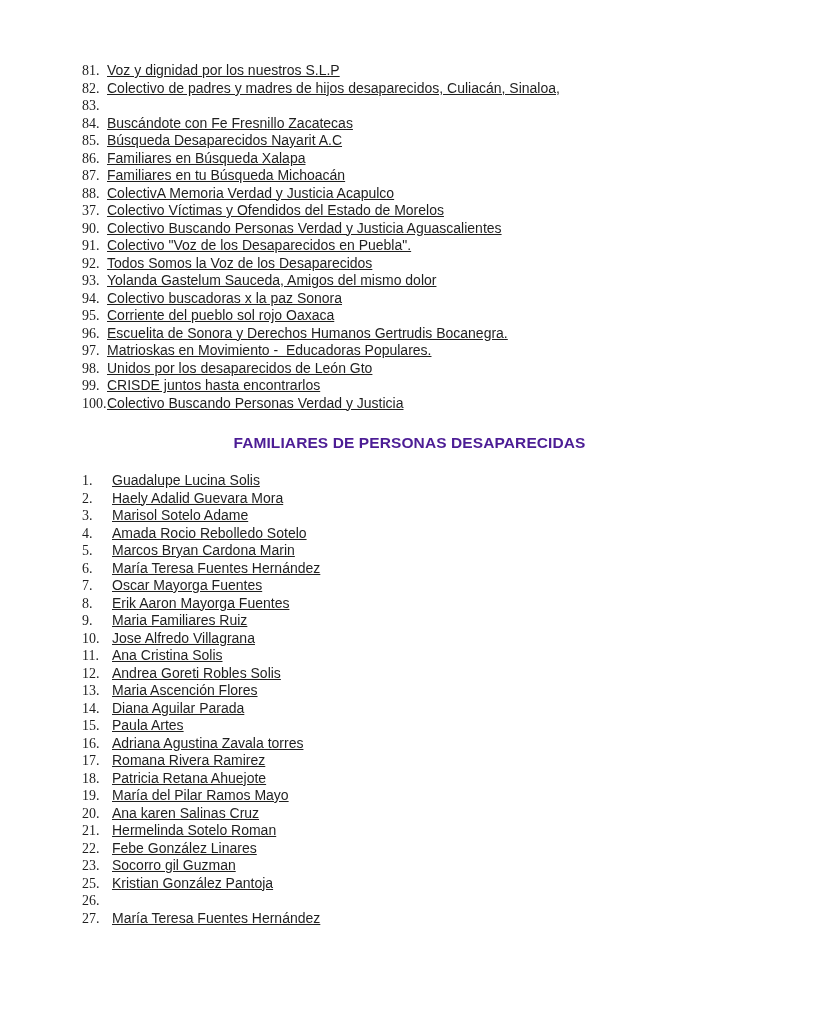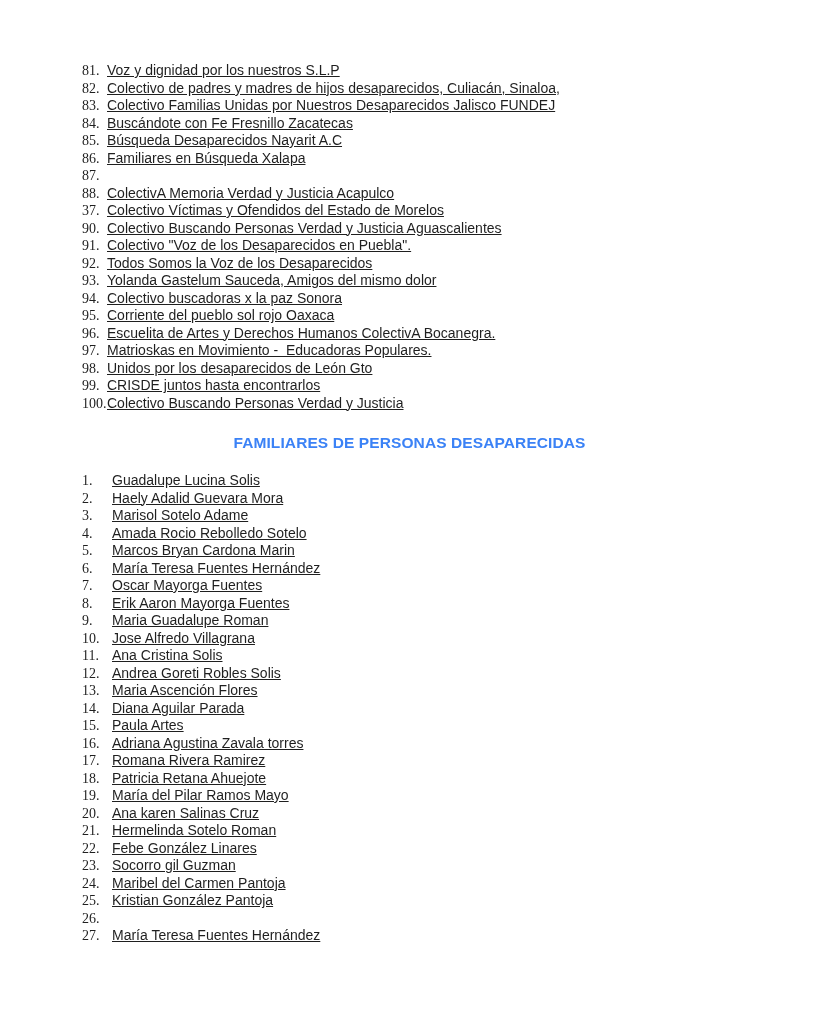--- a/index.html
+++ b/index.html
@@ -42,79 +42,78 @@
   }
   .heading {
     margin: 21px 0 0 0;
     width: 819px;
     text-align: center;
     font-family: "Liberation Sans", sans-serif;
     font-size: 15.5px;
     font-weight: bold;
     line-height: 19px;
     letter-spacing: 0.1px;
-    color: #3b82f6;
+    color: #4c1d95;
   }
   .list-familiares {
     margin-top: 20px;
   }
 </style>
 </head>
 <body>
 
 <div class="page">
 
   <div class="list list-collectives">
       <div class="row"><span class="num">81.</span><span class="txt">Voz y dignidad por los nuestros S.L.P</span></div>
       <div class="row"><span class="num">82.</span><span class="txt">Colectivo de padres y madres de hijos desaparecidos, Culiacán, Sinaloa,</span></div>
-      <div class="row"><span class="num">83.</span><span class="txt">Colectivo Familias Unidas por Nuestros Desaparecidos Jalisco FUNDEJ</span></div>
+      <div class="row"><span class="num">83.</span></div>
       <div class="row"><span class="num">84.</span><span class="txt">Buscándote con Fe Fresnillo Zacatecas</span></div>
       <div class="row"><span class="num">85.</span><span class="txt">Búsqueda Desaparecidos Nayarit A.C</span></div>
       <div class="row"><span class="num">86.</span><span class="txt">Familiares en Búsqueda Xalapa</span></div>
-      <div class="row"><span class="num">87.</span></div>
+      <div class="row"><span class="num">87.</span><span class="txt">Familiares en tu Búsqueda Michoacán</span></div>
       <div class="row"><span class="num">88.</span><span class="txt">ColectivA Memoria Verdad y Justicia Acapulco</span></div>
       <div class="row"><span class="num">37.</span><span class="txt">Colectivo Víctimas y Ofendidos del Estado de Morelos</span></div>
       <div class="row"><span class="num">90.</span><span class="txt">Colectivo Buscando Personas Verdad y Justicia Aguascalientes</span></div>
       <div class="row"><span class="num">91.</span><span class="txt">Colectivo "Voz de los Desaparecidos en Puebla".</span></div>
       <div class="row"><span class="num">92.</span><span class="txt">Todos Somos la Voz de los Desaparecidos</span></div>
       <div class="row"><span class="num">93.</span><span class="txt">Yolanda Gastelum Sauceda, Amigos del mismo dolor</span></div>
       <div class="row"><span class="num">94.</span><span class="txt">Colectivo buscadoras x la paz Sonora</span></div>
       <div class="row"><span class="num">95.</span><span class="txt">Corriente del pueblo sol rojo Oaxaca</span></div>
-      <div class="row"><span class="num">96.</span><span class="txt">Escuelita de Artes y Derechos Humanos ColectivA Bocanegra.</span></div>
+      <div class="row"><span class="num">96.</span><span class="txt">Escuelita de Sonora y Derechos Humanos Gertrudis Bocanegra.</span></div>
       <div class="row"><span class="num">97.</span><span class="txt">Matrioskas en Movimiento -  Educadoras Populares.</span></div>
       <div class="row"><span class="num">98.</span><span class="txt">Unidos por los desaparecidos de León Gto</span></div>
       <div class="row"><span class="num">99.</span><span class="txt">CRISDE juntos hasta encontrarlos</span></div>
       <div class="row"><span class="num">100.</span><span class="txt">Colectivo Buscando Personas Verdad y Justicia</span></div>
     </div>
 
   <div class="heading">FAMILIARES DE PERSONAS DESAPARECIDAS</div>
 
   <div class="list list-familiares">
       <div class="row"><span class="num">1.</span><span class="txt">Guadalupe Lucina Solis</span></div>
       <div class="row"><span class="num">2.</span><span class="txt">Haely Adalid Guevara Mora</span></div>
       <div class="row"><span class="num">3.</span><span class="txt">Marisol Sotelo Adame</span></div>
       <div class="row"><span class="num">4.</span><span class="txt">Amada Rocio Rebolledo Sotelo</span></div>
       <div class="row"><span class="num">5.</span><span class="txt">Marcos Bryan Cardona Marin</span></div>
       <div class="row"><span class="num">6.</span><span class="txt">María Teresa Fuentes Hernández</span></div>
       <div class="row"><span class="num">7.</span><span class="txt">Oscar Mayorga Fuentes</span></div>
       <div class="row"><span class="num">8.</span><span class="txt">Erik Aaron Mayorga Fuentes</span></div>
-      <div class="row"><span class="num">9.</span><span class="txt">Maria Guadalupe Roman</span></div>
+      <div class="row"><span class="num">9.</span><span class="txt">Maria Familiares Ruiz</span></div>
       <div class="row"><span class="num">10.</span><span class="txt">Jose Alfredo Villagrana</span></div>
       <div class="row"><span class="num">11.</span><span class="txt">Ana Cristina Solis</span></div>
       <div class="row"><span class="num">12.</span><span class="txt">Andrea Goreti Robles Solis</span></div>
       <div class="row"><span class="num">13.</span><span class="txt">Maria Ascención Flores</span></div>
       <div class="row"><span class="num">14.</span><span class="txt">Diana Aguilar Parada</span></div>
       <div class="row"><span class="num">15.</span><span class="txt">Paula Artes</span></div>
       <div class="row"><span class="num">16.</span><span class="txt">Adriana Agustina Zavala torres</span></div>
       <div class="row"><span class="num">17.</span><span class="txt">Romana Rivera Ramirez</span></div>
       <div class="row"><span class="num">18.</span><span class="txt">Patricia Retana Ahuejote</span></div>
       <div class="row"><span class="num">19.</span><span class="txt">María del Pilar Ramos Mayo</span></div>
       <div class="row"><span class="num">20.</span><span class="txt">Ana karen Salinas Cruz</span></div>
       <div class="row"><span class="num">21.</span><span class="txt">Hermelinda Sotelo Roman</span></div>
       <div class="row"><span class="num">22.</span><span class="txt">Febe González Linares</span></div>
       <div class="row"><span class="num">23.</span><span class="txt">Socorro gil Guzman</span></div>
-      <div class="row"><span class="num">24.</span><span class="txt">Maribel del Carmen Pantoja</span></div>
       <div class="row"><span class="num">25.</span><span class="txt">Kristian González Pantoja</span></div>
       <div class="row"><span class="num">26.</span></div>
       <div class="row"><span class="num">27.</span><span class="txt">María Teresa Fuentes Hernández</span></div>
     </div>
 
 </div>
 
 </body></html>

